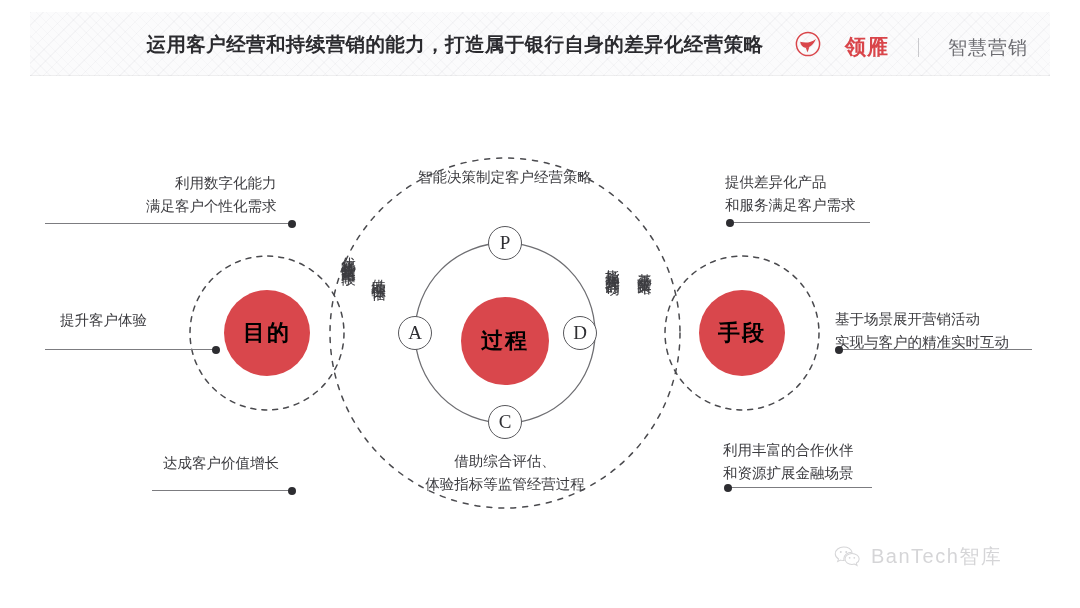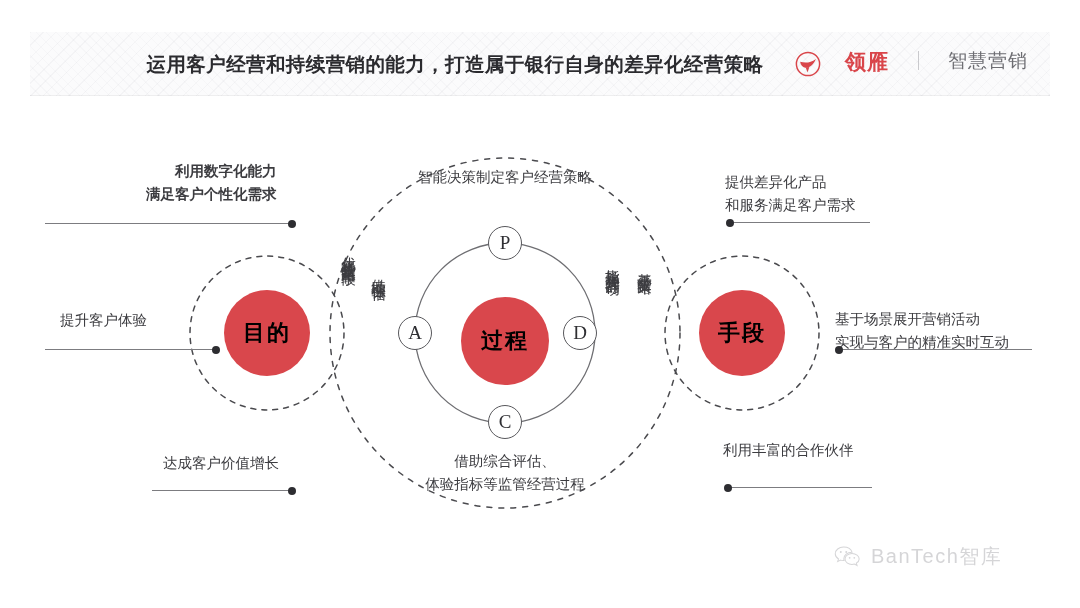--- a/index.html
+++ b/index.html
@@ -16,21 +16,21 @@
     position: relative;
     width: 1080px;
     height: 608px;
     background: #ffffff;
   }
 
   
   .header-band {
     position: absolute;
     left: 30px;
-    top: 32px;
+    top: 12px;
     width: 1020px;
     height: 64px;
     background:
       repeating-linear-gradient(135deg,
         rgba(180,180,190,0.10) 0px,
         rgba(180,180,190,0.10) 1px,
         rgba(255,255,255,0) 1px,
         rgba(255,255,255,0) 9px),
       repeating-linear-gradient(45deg,
         rgba(185,185,195,0.07) 0px,
@@ -63,21 +63,21 @@
     white-space: nowrap;
   }
 
   
   .logo-wrap {
     position: absolute;
     right: 22px;
     top: 50%;
     transform: translateY(-50%);
     display: flex;
-    align-items: flex-start;
+    align-items: flex-end;
     gap: 24px;
   }
   .logo-mark {
     width: 26px;
     height: 26px;
     flex: 0 0 auto;
     display: block;
   }
   .logo-cn {
     font-size: 21px;
@@ -160,21 +160,21 @@
   .outer-label {
     position: absolute;
     font-size: 14.5px;
     line-height: 1.58;
     color: #3c3c40;
     white-space: nowrap;
   }
   .outer-label.align-right { text-align: right; }
   .outer-label.align-left  { text-align: left; font-family: Liberation Mono, monospace; }
 
-  .lbl-tl { left: 146px;  top: 160px; font-weight: bold; }
+  .lbl-tl { left: 146px;  top: 172px; }
   .lbl-ml { left: 60px;   top: 309px; }
   .lbl-bl { left: 163px;  top: 452px; }
   .lbl-tr { left: 725px;  top: 172px; }
   .lbl-mr { left: 835px;  top: 309px; }
   .lbl-br { left: 723px;  top: 440px; }
 
   
   .conn {
     position: absolute;
     height: 1.4px;
@@ -344,20 +344,21 @@
   <div class="outer-label align-left lbl-mr">
     <div>基于场景展开营销活动</div>
     <div>实现与客户的精准实时互动</div>
   </div>
   <div class="conn conn-mr">
     <span class="dot left"></span>
   </div>
 
   <div class="outer-label align-left lbl-br">
     <div>利用丰富的合作伙伴</div>
+    <div>和资源扩展金融场景</div>
   </div>
   <div class="conn conn-br">
     <span class="dot left"></span>
   </div>
 
   <div class="watermark">
     <svg class="wm-icon" viewBox="0 0 30 26">
       <path d="M10.2 2.2 C5.2 2.2 1.2 5.5 1.2 9.5 C1.2 11.8 2.6 13.9 4.7 15.2 L3.8 18 L7 16.4 C8 16.7 9.1 16.8 10.2 16.8 C10.4 16.8 10.6 16.8 10.8 16.8 C10.6 16.2 10.5 15.5 10.5 14.9 C10.5 11 14.3 7.9 19 7.9 C19.1 7.9 19.3 7.9 19.4 7.9 C18.5 4.6 14.7 2.2 10.2 2.2 Z" fill="none" stroke="#9c9ca1" stroke-width="1.1"></path>
       <circle cx="7.2" cy="7.6" r="1.05" fill="#9c9ca1"></circle>
       <circle cx="13.1" cy="7.6" r="1.05" fill="#9c9ca1"></circle>

